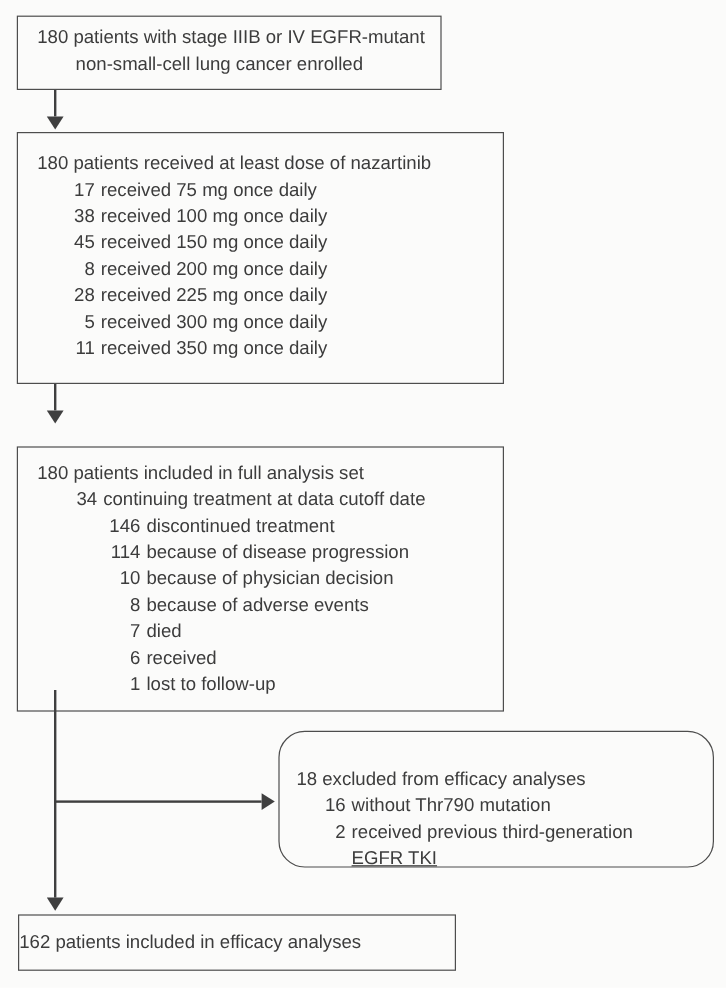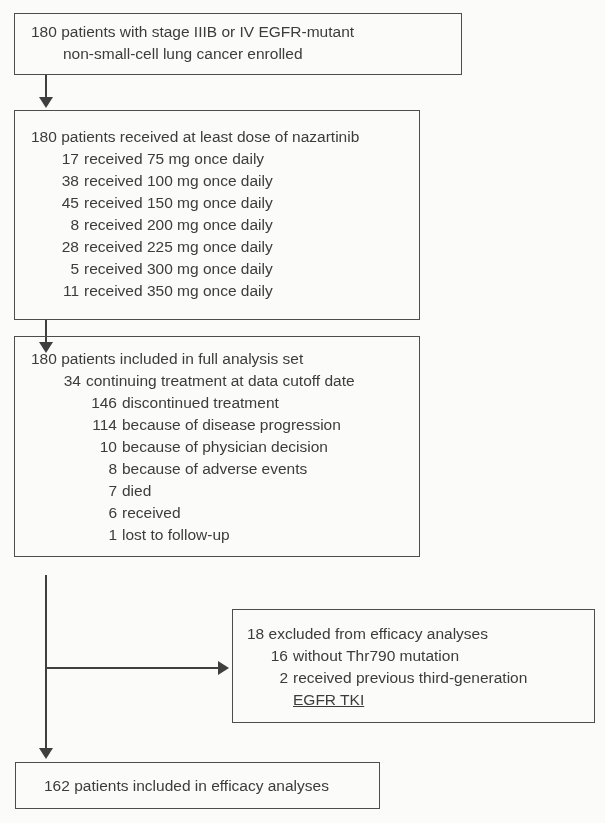--- a/index.html
+++ b/index.html
@@ -15,35 +15,35 @@
   .box {
     position:absolute;
     box-sizing:border-box;
     border:1.6px solid #4d4d4d;
     line-height:22px;
   }
   .row { display:flex; white-space:nowrap; }
   .num { text-align:right; flex:0 0 auto; margin-right:5px; }
   .txt { flex:0 0 auto; }
 
-  #box-enrolled { left:14px; top:13px; width:448px; height:62px; padding:7px 8px 0 16px; }
+  #box-enrolled { left:14px; top:13px; width:354px; height:62px; padding:7px 8px 0 16px; }
   #box-enrolled .cont { margin-left:32px; }
 
   #box-dosed { left:14px; top:110px; width:406px; height:210px; padding:15px 8px 4px 16px; }
   #box-dosed .num { width:48px; }
 
-  #box-full { left:14px; top:336px; width:406px; height:221px; padding:11px 8px 0 16px; }
+  #box-full { left:14px; top:372px; width:406px; height:221px; padding:11px 8px 0 16px; }
   #box-full .lvl1 .num { width:50px; }
   #box-full .lvl2 .num { width:86px; }
 
-  #box-excluded { left:232px; top:609px; width:363px; height:114px; padding:13px 8px 0 14px; }
+  #box-excluded { left:232px; top:609px; width:363px; height:114px; padding:29px 8px 0 14px;border-radius:22px; }
   #box-excluded .num { width:41px; }
   #box-excluded .cont { margin-left:46px;text-decoration:underline; }
 
-  #box-efficacy { left:15px; top:762px; width:365px; height:47px; display:flex; align-items:center; padding-left:28px; }
+  #box-efficacy { left:15px; top:762px; width:365px; height:47px; display:flex; align-items:center; padding-left:0; }
 
   .vline { position:absolute; width:2px; background:#3f3f3f; }
   .hline { position:absolute; height:2px; background:#3f3f3f; }
   .head-down {
     position:absolute; width:0; height:0;
     border-left:7px solid transparent;
     border-right:7px solid transparent;
     border-top:11px solid #3f3f3f;
   }
   .head-right {

